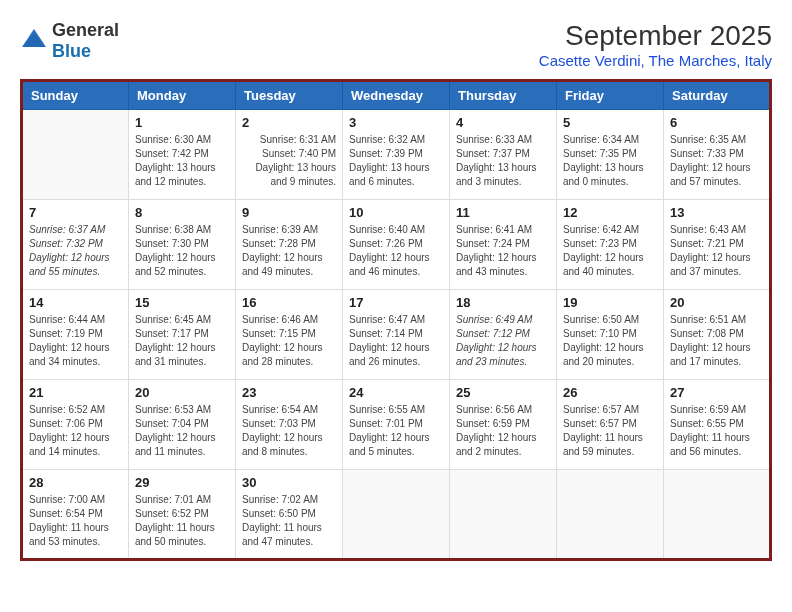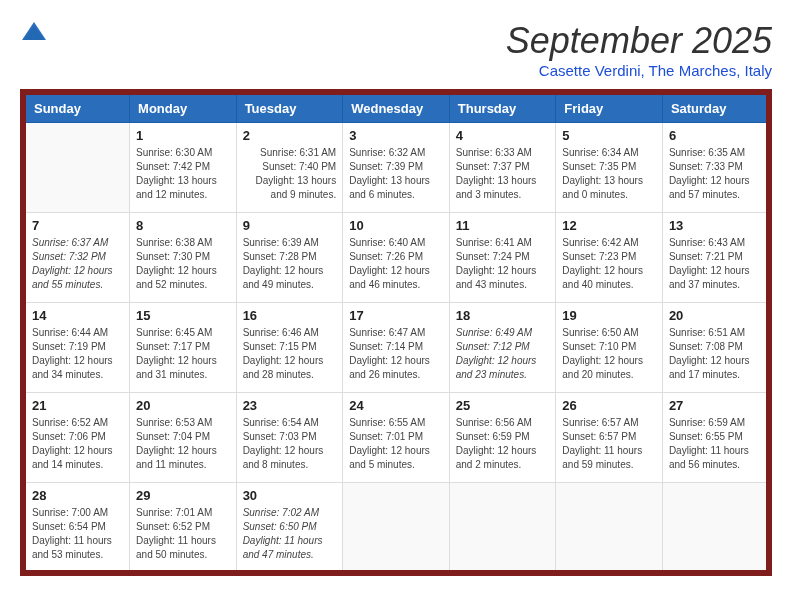--- a/index.html
+++ b/index.html
@@ -28,33 +28,32 @@
     }
     .logo-text-blue {
       font-size: 18px;
       font-weight: bold;
       color: #1a6faf;
     }
     .title-section {
       text-align: right;
     }
     .month-title {
-      font-size: 36px;
+      font-size: 28px;
       color: #333;
       font-weight: normal;
-      font-style: italic;
     }
     .location {
       font-size: 15px;
       color: #1d4ed8;
     }
     .calendar {
       width: 100%;
       border-collapse: collapse;
-      border: 6px solid #7f1d1d;
+      border: 3px solid #7f1d1d;
     }
     .calendar th {
       background-color: #2a6ebb;
       color: #fff;
       text-align: left;
       padding: 6px 8px;
       font-size: 13px;
       border: 1px solid #1a5ea8;
     }
     .calendar td {
@@ -84,20 +83,24 @@
 </head>
 <body>
 
 <div class="header">
   <div class="logo">
     <div>
       <svg width="28" height="24" viewBox="0 0 28 24">
         <polygon points="14,2 26,20 2,20" fill="#2a6ebb"></polygon>
         <polygon points="14,6 24,20 4,20" fill="#1a5ea8" opacity="0.4"></polygon>
       </svg>
+    </div>
+    <div>
+      <span class="logo-text-general">General</span><br>
+      <span class="logo-text-blue">Blue</span>
     </div>
   </div>
   <div class="title-section">
     <div class="month-title">September 2025</div>
     <div class="location">Casette Verdini, The Marches, Italy</div>
   </div>
 </div>
 
 <table class="calendar">
   <thead>
@@ -320,21 +323,21 @@
         </td>
         <td>
           <div class="day-number">29</div>
           <div class="day-info" style="white-space: pre-line;">Sunrise: 7:01 AM
 Sunset: 6:52 PM
 Daylight: 11 hours
 and 50 minutes.</div>
         </td>
         <td>
           <div class="day-number">30</div>
-          <div class="day-info" style="white-space: pre-line; font-style: italic;">Sunrise: 7:02 AM
+          <div class="day-info" style="white-space: pre-line;">Sunrise: 7:02 AM
 Sunset: 6:50 PM
 Daylight: 11 hours
 and 47 minutes.</div>
         </td>
         <td class="empty-cell"></td>
         <td class="empty-cell"></td>
         <td class="empty-cell"></td>
         <td class="empty-cell"></td>
       </tr>
     </tbody>

